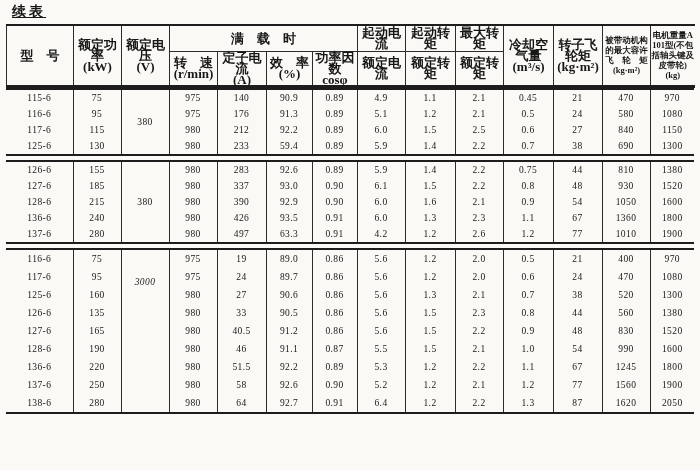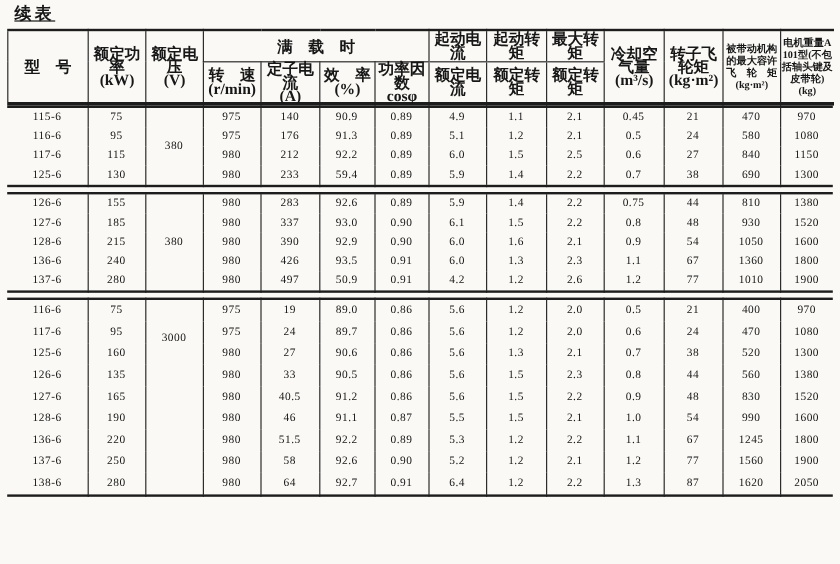--- a/index.html
+++ b/index.html
@@ -39,21 +39,21 @@
   .grp{border-top:2px solid #1d1d1d;border-bottom:2px solid #1d1d1d;margin-bottom:4px;}
   .grp td{
     font-size:9.5px;text-align:center;vertical-align:middle;
     padding:0;letter-spacing:0.4px;
     border-left:1px solid #2c2c2c;
   }
   .grp tr td:first-child{border-left:none;margin-top:20px;}
   .g0 td{height:16px;}
   .g1 td{height:16px;}
   .g2 td{height:18px;}
-  .g2 td.voltage{vertical-align:top;padding-top:27px;}
+  .g2 td.voltage{vertical-align:top;padding-top:27px;font-style:italic;}
 </style>
 </head>
 <body>
 
 <div class="sheet">
 
   <div class="continued">续表</div>
 
   <table class="hdr">
     <colgroup>
@@ -273,21 +273,21 @@
           <td>1.1</td>
           <td>67</td>
           <td>1360</td>
           <td>1800</td>
         </tr>
         <tr>
           <td>137-6</td>
           <td>280</td>
           <td>980</td>
           <td>497</td>
-          <td>50.9</td>
+          <td>63.3</td>
           <td>0.91</td>
           <td>4.2</td>
           <td>1.2</td>
           <td>2.6</td>
           <td>1.2</td>
           <td>77</td>
           <td>1010</td>
           <td>1900</td>
         </tr>
       </tbody>

